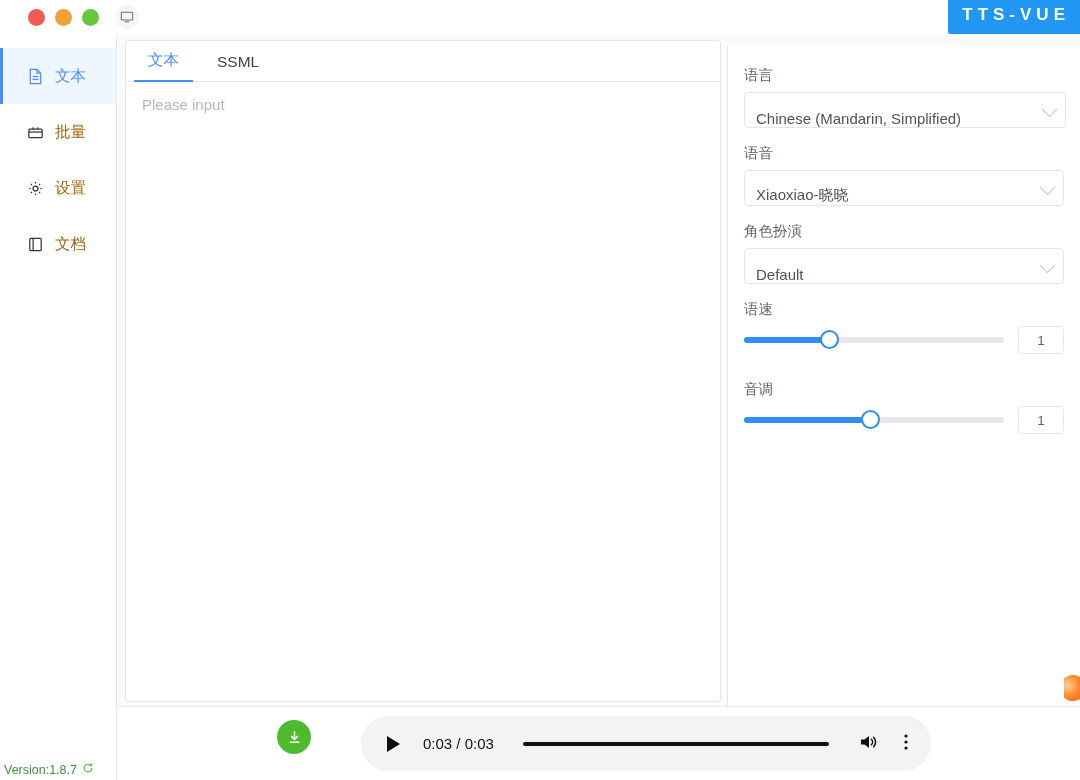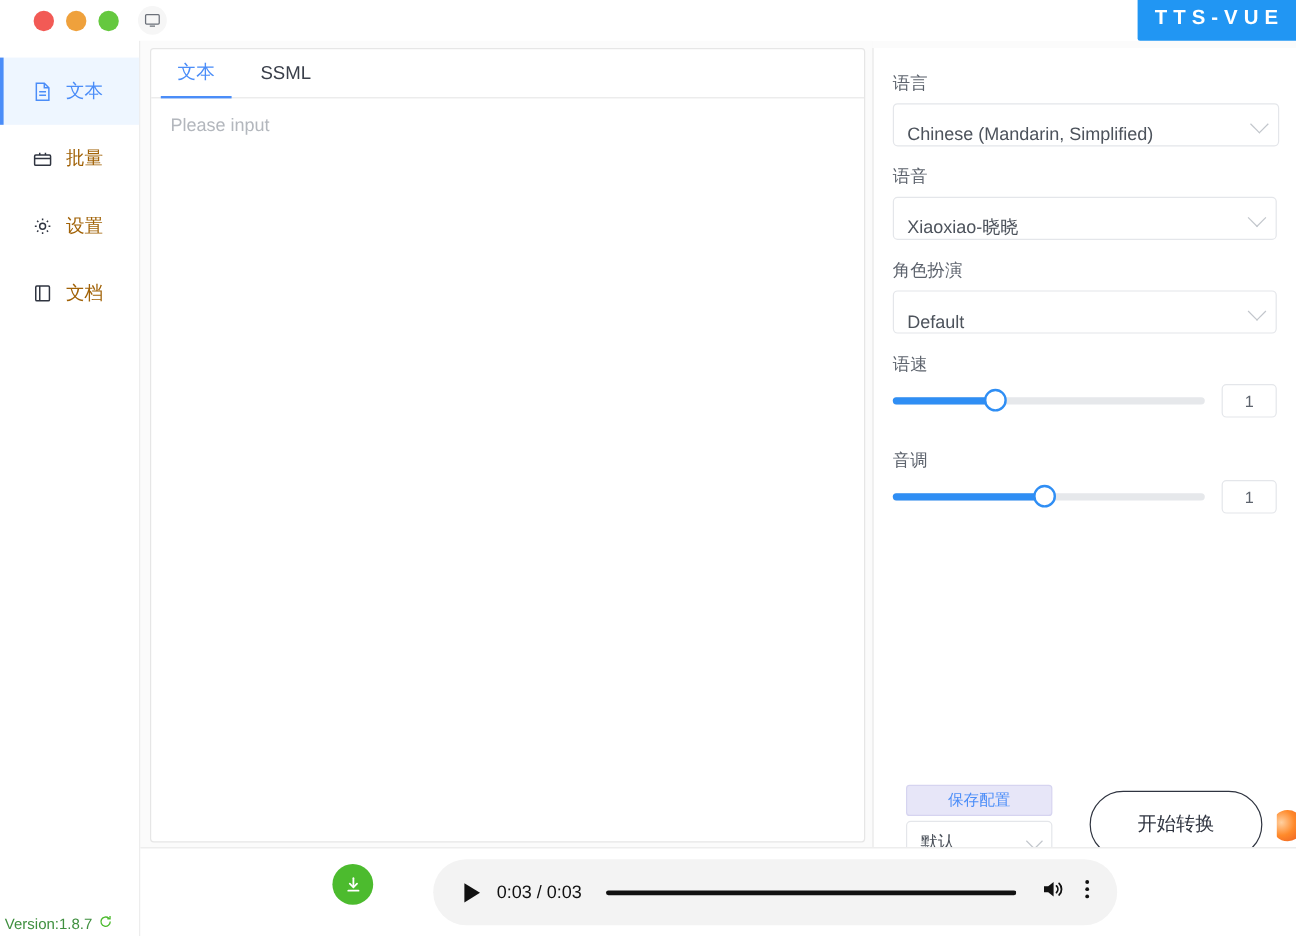--- a/index.html
+++ b/index.html
@@ -75,21 +75,21 @@
   .tab.active { color: #4b8df8; }
   .tab.active::after {
     content: ""; position: absolute; left: -10px; right: -10px; bottom: -1px;
     height: 2px; background: #4b8df8;
   }
   .textarea-wrap { flex: 1; padding: 14px 16px; }
   .ta-placeholder { font-size: 15px; color: #b3b7bd; }
 
   
   .rightpanel {
-    position: absolute; left: 727px; top: 40px; width: 353px; height: 672px;
+    position: absolute; left: 727px; top: 46px; width: 353px; height: 672px;
     background: #ffffff; border-left: 1px solid #e6e6e6;
     padding: 20px 16px 0 16px;
   }
   .field-label { font-size: 14.5px; color: #5d636d; margin-bottom: 7px; }
   .sel {
     position: relative; height: 36px; background: #fff;
     border: 1px solid #e4e6ea; border-radius: 4px;
     display: flex; align-items: flex-end; padding: 0 30px 0 11px;
     font-size: 15px; color: #4d535c; cursor: pointer;
   }
@@ -150,21 +150,21 @@
     background: #ffffff; border-top: 1px solid #e9e9e9;
   }
   .dl-btn {
     position: absolute; left: 160px; top: 13px; width: 34px; height: 34px;
     border-radius: 50%; background: #4cbb2e; display: flex;
     align-items: center; justify-content: center; cursor: pointer;
   }
   .player {
     position: absolute; left: 244px; top: 9px; width: 570px; height: 55px;
     background: #f3f3f3; border-radius: 28px; display: flex;
-    align-items: center; padding: 0 22px; gap: 14px;
+    align-items: center; padding: 0 22px; gap: 23px;
   }
   .play-tri {
     width: 0; height: 0; border-left: 13px solid #111;
     border-top: 8px solid transparent; border-bottom: 8px solid transparent;
     margin-left: 4px; cursor: pointer;
   }
   .time { font-size: 15px; color: #111; white-space: nowrap; }
   .pbar { flex: 1; height: 4px; background: #111; border-radius: 2px; margin: 0 6px; }
   .orange-peek {
     position: absolute; right: 0; top: 672px; width: 16px; height: 34px;
@@ -303,28 +303,20 @@
       <div class="field-label">音调</div>
       <div class="slider-row">
         <div class="track">
           <div class="fill" id="pitch-fill" style="width: 49%;"></div>
           <div class="knob" id="pitch-knob" style="left: 49%;"></div>
         </div>
         <div class="num-box">1</div>
       </div>
     </div>
 
-    <div class="actions">
-      <div class="save-btn">保存配置</div>
-      <div class="preset-sel">
-        <span>默认</span>
-        <span class="chev"></span>
-      </div>
-      <div class="convert-btn">开始转换</div>
-    </div>
   </div>
 
   <div class="orange-peek">
     <div class="blob"></div>
   </div>
 
   <div class="bottombar">
     <div class="dl-btn">
       <svg width="17" height="17" viewBox="0 0 18 18" fill="none" stroke="#ffffff" stroke-width="1.6" stroke-linecap="round">
         <line x1="9" y1="3" x2="9" y2="10.5"></line>

